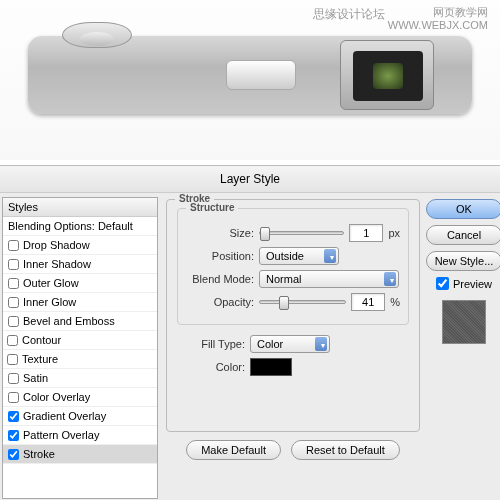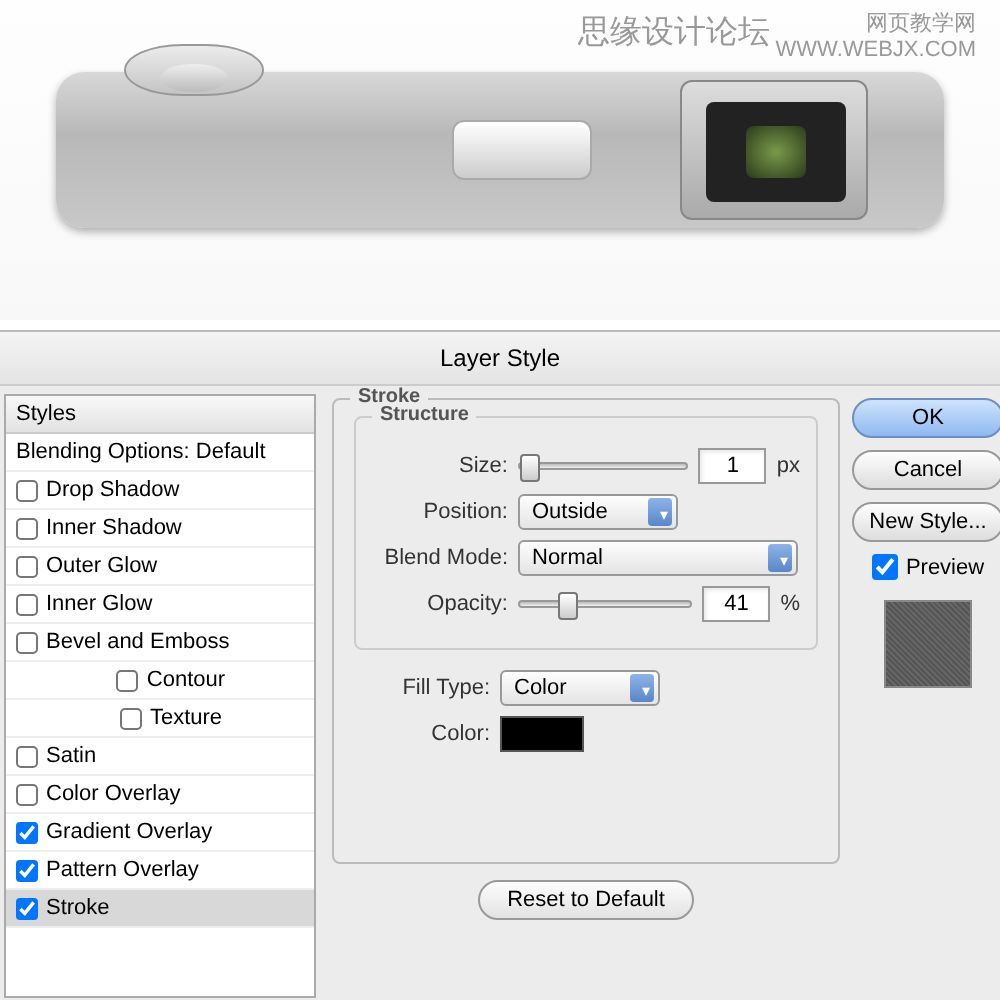--- a/index.html
+++ b/index.html
@@ -1,33 +1,33 @@
 <!DOCTYPE html>
 <html><head>
 <meta charset="utf-8">
 <style>
 * { box-sizing: border-box; margin: 0; padding: 0; font-family: "Lucida Grande", Arial, sans-serif; font-size: 11px; }
 body { background: #fff; width: 500px; height: 500px; overflow: hidden; }
 .top-img { width: 500px; height: 160px; background: linear-gradient(#fefefe,#f8f8f8); position: relative; }
-.watermark1 { position: absolute; top: 6px; right: 115px; color: #999; font-size: 16px; }
+.watermark1 { position: absolute; top: 6px; right: 115px; color: #999; font-size: 12px; }
 .watermark2 { position: absolute; top: 6px; right: 12px; color: #999; font-size: 10px; text-align: right; line-height: 12px; }
 .camera { position: absolute; top: 36px; left: 28px; width: 444px; height: 78px; background: linear-gradient(#d8d8d8,#b8b8b8 40%,#c8c8c8); border-radius: 14px; box-shadow: 0 2px 4px rgba(0,0,0,.3); }
 .dial { position: absolute; top: -14px; left: 34px; width: 70px; height: 26px; background: linear-gradient(#ececec,#c4c4c4); border-radius: 50%/60%; border: 1px solid #999; }
 .shutter { position: absolute; top: -4px; left: 52px; width: 34px; height: 14px; background: linear-gradient(#eee,#bbb); border-radius: 50%; }
 .flash { position: absolute; top: 24px; left: 198px; width: 70px; height: 30px; background: linear-gradient(#fff,#ccc); border-radius: 6px; border: 1px solid #aaa; }
 .vf { position: absolute; top: 4px; right: 38px; width: 94px; height: 70px; background: linear-gradient(#ddd,#aaa); border-radius: 6px; border: 1px solid #888; }
 .vf-in { position: absolute; top: 10px; left: 12px; width: 70px; height: 50px; background: #222; border-radius: 4px; }
 .vf-lens { position: absolute; top: 22px; left: 32px; width: 30px; height: 26px; background: radial-gradient(#7a9a4a,#2a3a1a); border-radius: 4px; }
 .dialog { position: absolute; top: 165px; left: 0; width: 500px; height: 335px; background: #ececec; border-top: 1px solid #bbb; }
 .title { text-align: center; padding: 6px 0; font-size: 12px; border-bottom: 1px solid #ccc; background: linear-gradient(#f4f4f4,#e4e4e4); }
 .body { display: flex; height: 310px; }
 .sidebar { width: 156px; background: #fff; border: 1px solid #aaa; margin: 4px 0 4px 2px; overflow: hidden; }
 .sidebar .hdr { background: linear-gradient(#f8f8f8,#e2e2e2); padding: 3px 5px; border-bottom: 1px solid #ccc; }
 .sidebar .row { padding: 3px 5px; border-bottom: 1px solid #eee; display: flex; align-items: center; gap: 4px; }
-.sidebar .indent { padding-left: 16px; justify-content: center; }
+.sidebar .indent { padding-left: 4px; }
 .sidebar input[type=checkbox] { width: 11px; height: 11px; }
 .main { flex: 1; padding: 6px 8px; position: relative; }
 .group { border: 1px solid #bbb; border-radius: 4px; padding: 8px 10px 10px; margin-bottom: 8px; position: relative; }
 .group-label { position: absolute; top: -7px; left: 8px; background: #ececec; padding: 0 4px; color: #555; font-weight: bold; font-size: 10px; }
 .inner-group { border: 1px solid #ccc; border-radius: 4px; padding: 10px 8px 8px; margin-bottom: 10px; position: relative; }
 .field { display: flex; align-items: center; margin: 5px 0; gap: 5px; }
 .label { width: 68px; text-align: right; color: #333; }
 .slider { flex: 1; height: 4px; background: linear-gradient(#bbb,#eee); border: 1px solid #999; border-radius: 2px; position: relative; max-width: 130px; }
 .thumb { position: absolute; top: -5px; width: 10px; height: 14px; background: linear-gradient(#fff,#ccc); border: 1px solid #777; border-radius: 2px; }
 .numbox { width: 34px; height: 18px; border: 1px solid #999; background: #fff; text-align: center; line-height: 16px; box-shadow: inset 1px 1px 2px rgba(0,0,0,.1); }
@@ -156,20 +156,21 @@
           <div class="label">Fill Type:</div>
           <div class="select">Color</div>
         </div>
         <div class="field">
           <div class="label">Color:</div>
           <div class="colorsw"></div>
         </div>
         <div style="height:40px"></div>
       </div>
       <div class="btn-row">
+        <div class="pushbtn">Make Default</div>
         <div class="pushbtn">Reset to Default</div>
       </div>
     </div>
     <div class="rside">
       <div class="aquabtn">OK</div>
       <div class="aquabtn gray">Cancel</div>
       <div class="aquabtn gray">New Style...</div>
       <div class="prev">
         <input type="checkbox" checked="" style="">
         <span>Preview</span>

